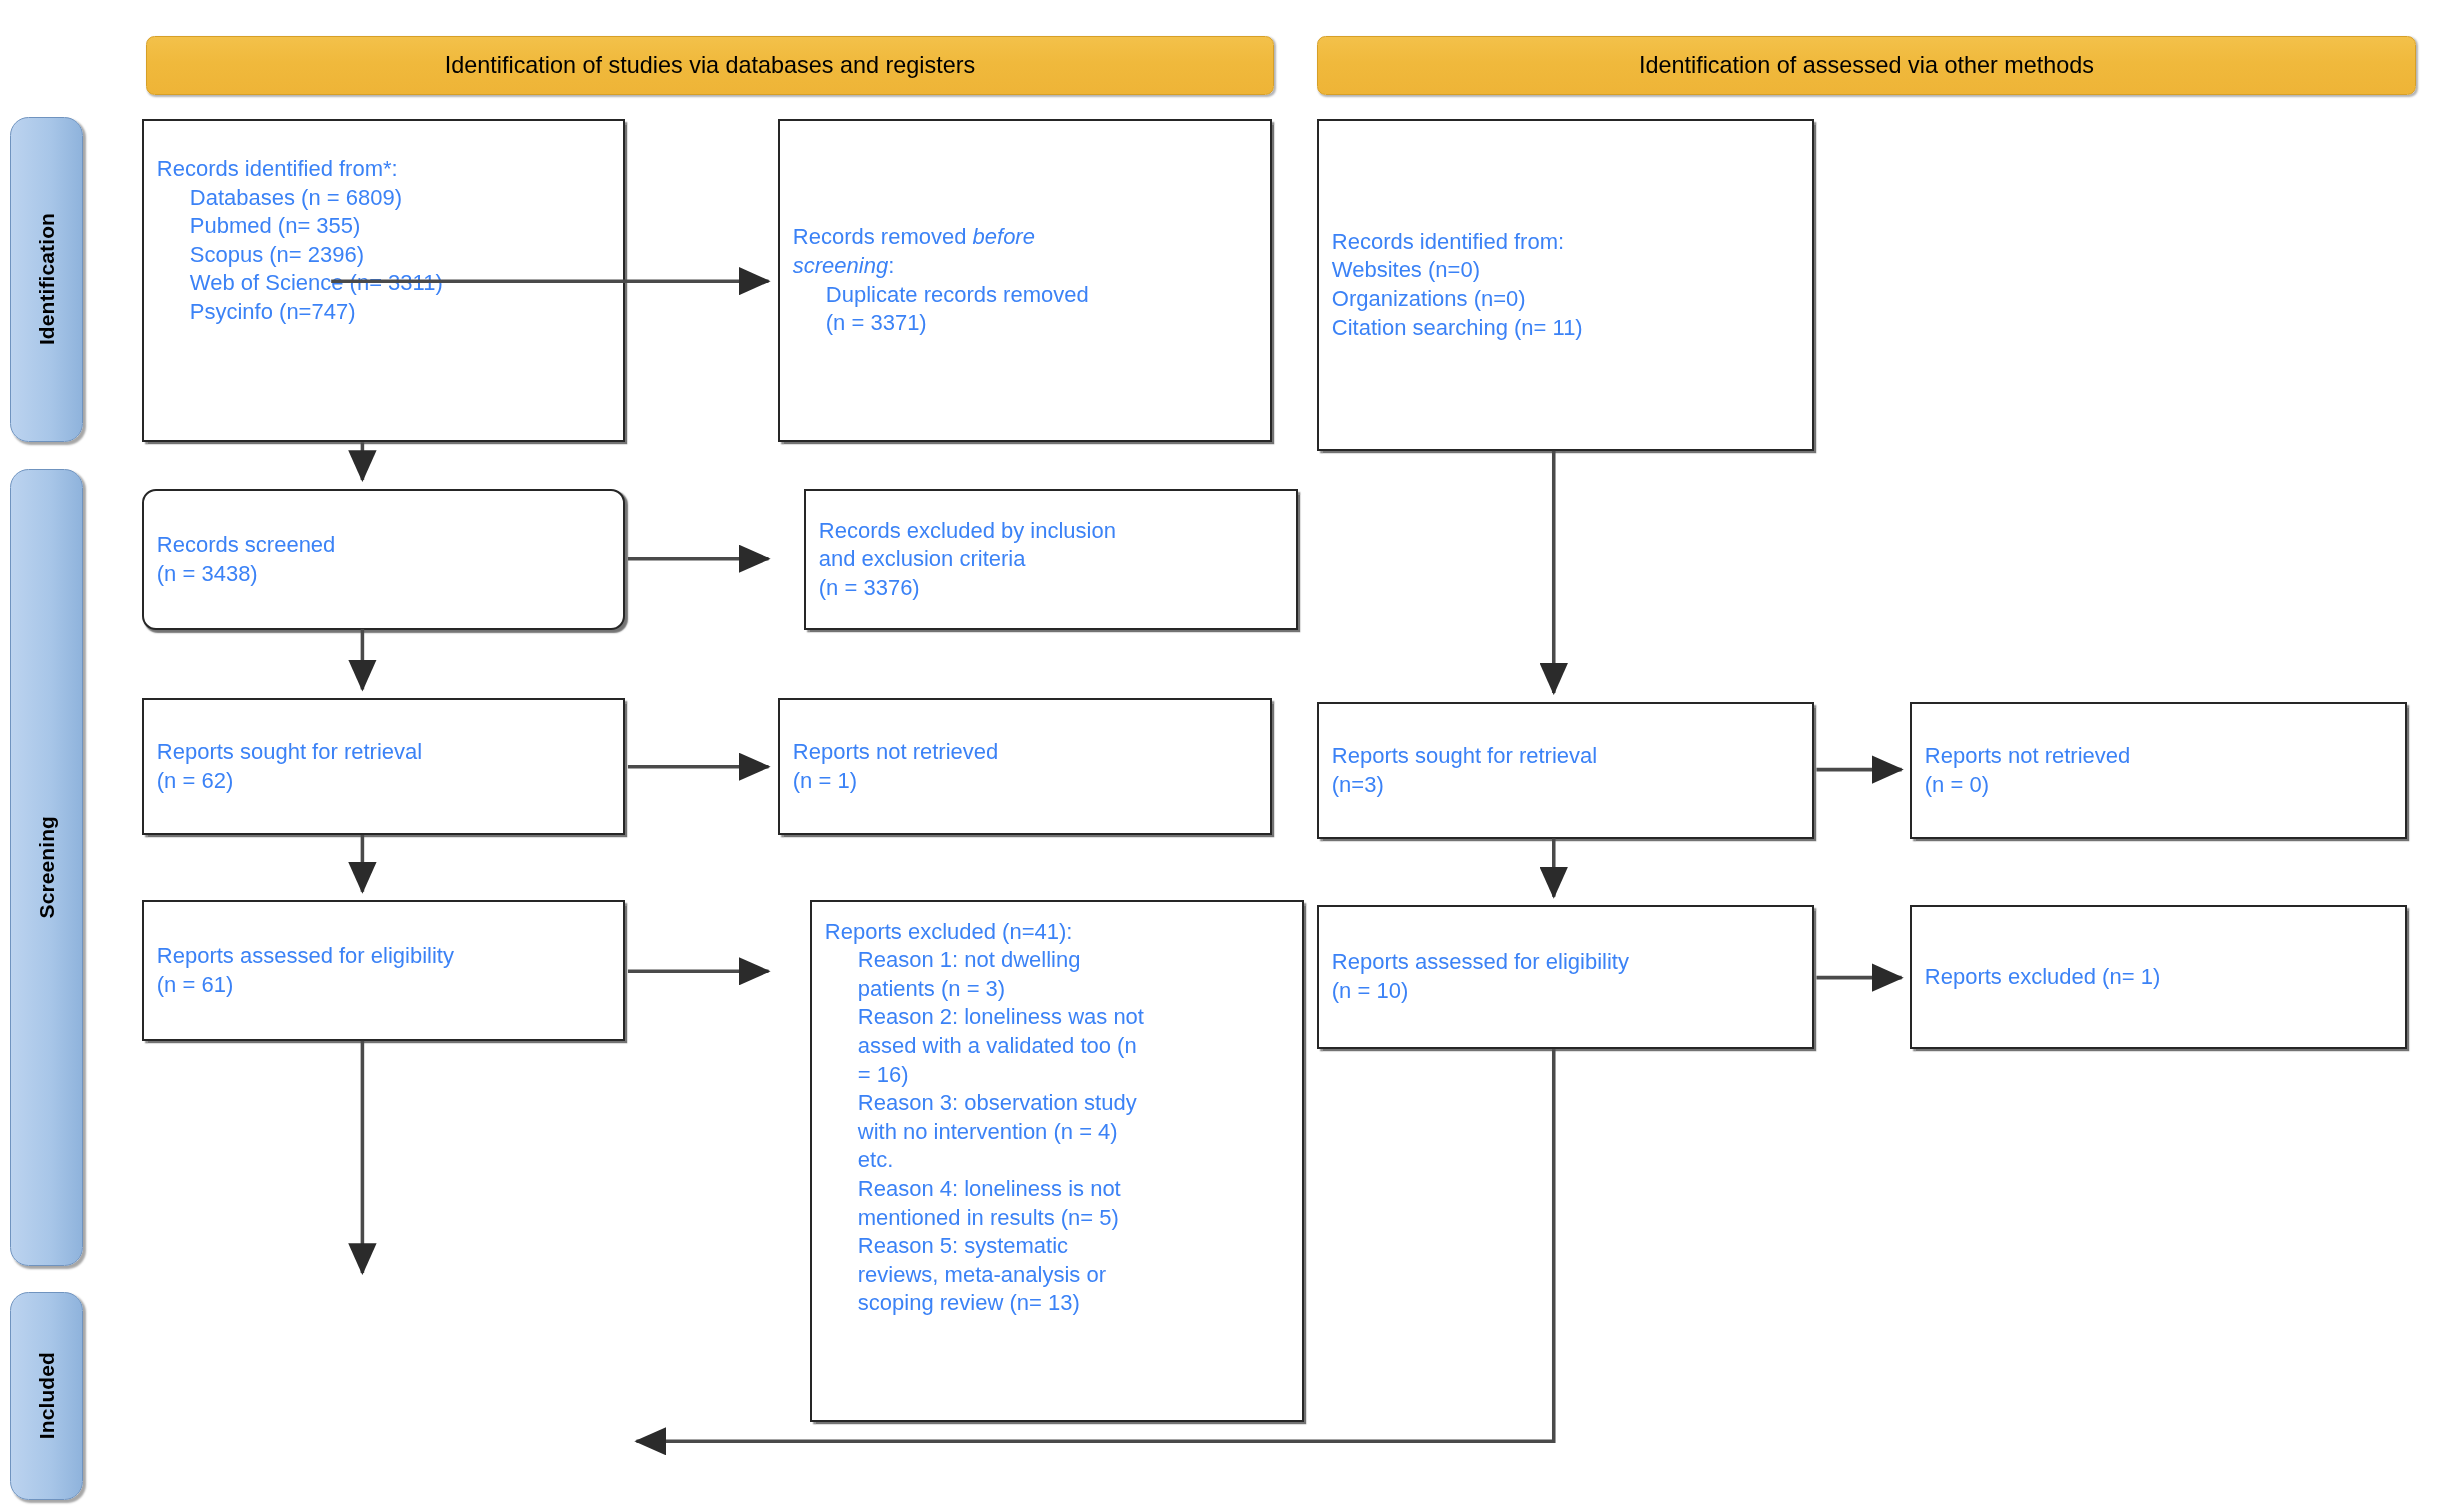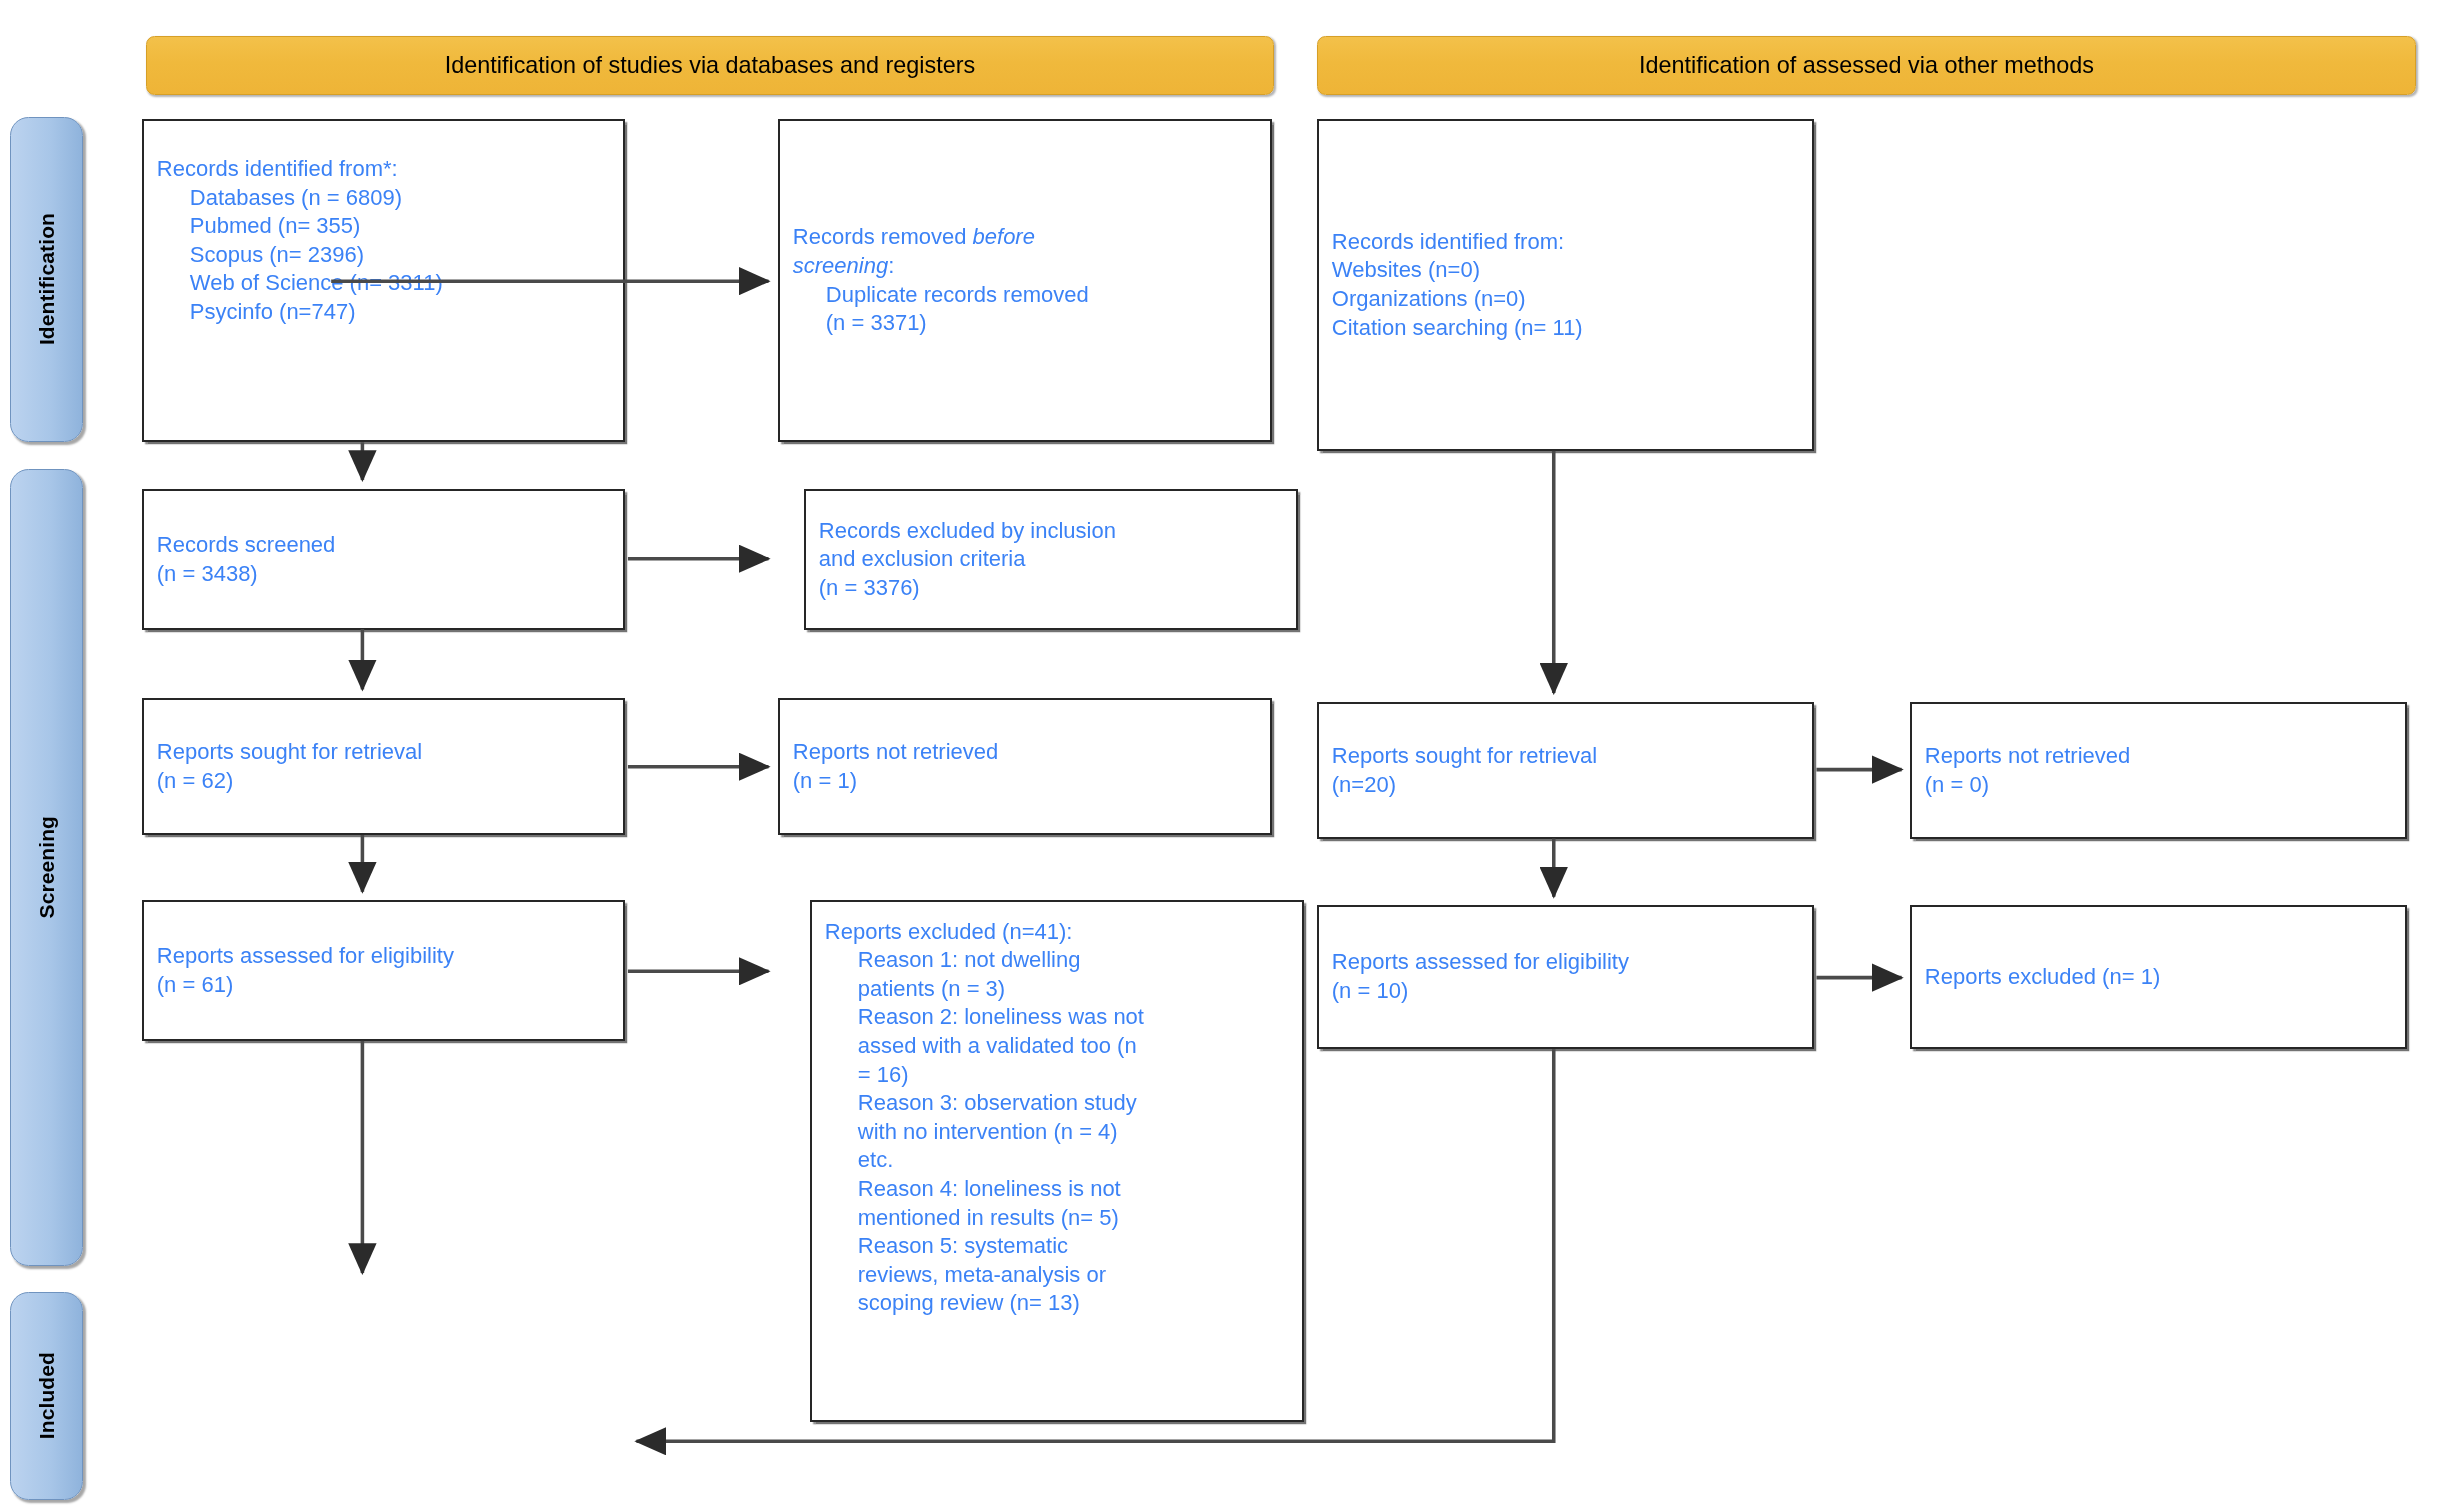--- a/index.html
+++ b/index.html
@@ -107,21 +107,21 @@
   </div>
 
   <div class="box top-align" style="left:142px; top:119px; width:483px; height:323px;">
     <div class="box-text" style="padding-top:34px;"><span>Records identified from*:</span><br><span style="padding-left:33px; display:inline-block;">Databases (n = 6809)</span><br><span style="padding-left:33px; display:inline-block;">Pubmed (n= 355)</span><br><span style="padding-left:33px; display:inline-block;">Scopus (n= 2396)</span><br><span style="padding-left:33px; display:inline-block;">Web of Science (n= 3311)</span><br><span style="padding-left:33px; display:inline-block;">Psycinfo (n=747)</span></div>
   </div>
 
   <div class="box" style="left:778px; top:119px; width:494px; height:323px;">
     <div class="box-text"><span>Records removed </span><i>before</i><br><i>screening</i><span>:</span><br><span style="padding-left:33px; display:inline-block;">Duplicate records removed</span><br><span style="padding-left:33px; display:inline-block;">(n = 3371)</span></div>
   </div>
 
-  <div class="box" style="left:142px; top:489px; width:483px; height:141px;">
+  <div class="box" style="left:142px; top:489px; width:483px; height:141px;border-radius:14px;">
     <div class="box-text"><span>Records screened</span><br><span>(n = 3438)</span></div>
   </div>
 
   <div class="box" style="left:778px; top:489px; width:494px; height:141px;margin-left:26px;">
     <div class="box-text"><span>Records excluded by inclusion</span><br><span>and exclusion criteria</span><br><span>(n = 3376)</span></div>
   </div>
 
   <div class="box" style="left:142px; top:698px; width:483px; height:137px;">
     <div class="box-text"><span>Reports sought for retrieval</span><br><span>(n = 62)</span></div>
   </div>
@@ -137,21 +137,21 @@
   <div class="box top-align" style="left:810px; top:900px; width:494px; height:522px;">
     <div class="box-text" style="padding-top:15.6px;"><span>Reports excluded (n=41):</span><br><span style="padding-left:33px; display:inline-block;">Reason 1: not dwelling</span><br><span style="padding-left:33px; display:inline-block;">patients (n = 3)</span><br><span style="padding-left:33px; display:inline-block;">Reason 2: loneliness was not</span><br><span style="padding-left:33px; display:inline-block;">assed with a validated too (n</span><br><span style="padding-left:33px; display:inline-block;">= 16)</span><br><span style="padding-left:33px; display:inline-block;">Reason 3: observation study</span><br><span style="padding-left:33px; display:inline-block;">with no intervention (n = 4)</span><br><span style="padding-left:33px; display:inline-block;">etc.</span><br><span style="padding-left:33px; display:inline-block;">Reason 4: loneliness is not</span><br><span style="padding-left:33px; display:inline-block;">mentioned in results (n= 5)</span><br><span style="padding-left:33px; display:inline-block;">Reason 5: systematic</span><br><span style="padding-left:33px; display:inline-block;">reviews, meta-analysis or</span><br><span style="padding-left:33px; display:inline-block;">scoping review (n= 13)</span></div>
   </div>
 
 
   <div class="box" style="left:1317px; top:119px; width:497px; height:332px;">
     <div class="box-text"><span>Records identified from:</span><br><span>Websites (n=0)</span><br><span>Organizations (n=0)</span><br><span>Citation searching (n= 11)</span></div>
   </div>
 
   <div class="box" style="left:1317px; top:702px; width:497px; height:137px;">
-    <div class="box-text"><span>Reports sought for retrieval</span><br><span>(n=20)</span></div>
+    <div class="box-text"><span>Reports sought for retrieval</span><br><span>(n=3)</span></div>
   </div>
 
   <div class="box" style="left:1910px; top:702px; width:497px; height:137px;">
     <div class="box-text"><span>Reports not retrieved</span><br><span>(n = 0)</span></div>
   </div>
 
   <div class="box" style="left:1317px; top:905px; width:497px; height:144px;">
     <div class="box-text"><span>Reports assessed for eligibility</span><br><span>(n = 10)</span></div>
   </div>
 

